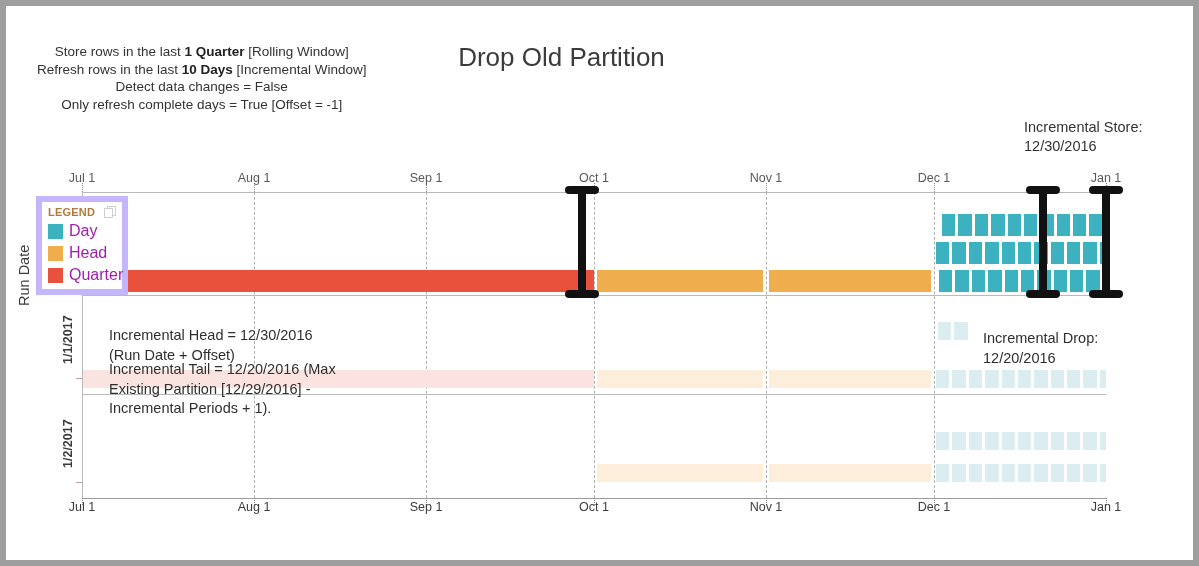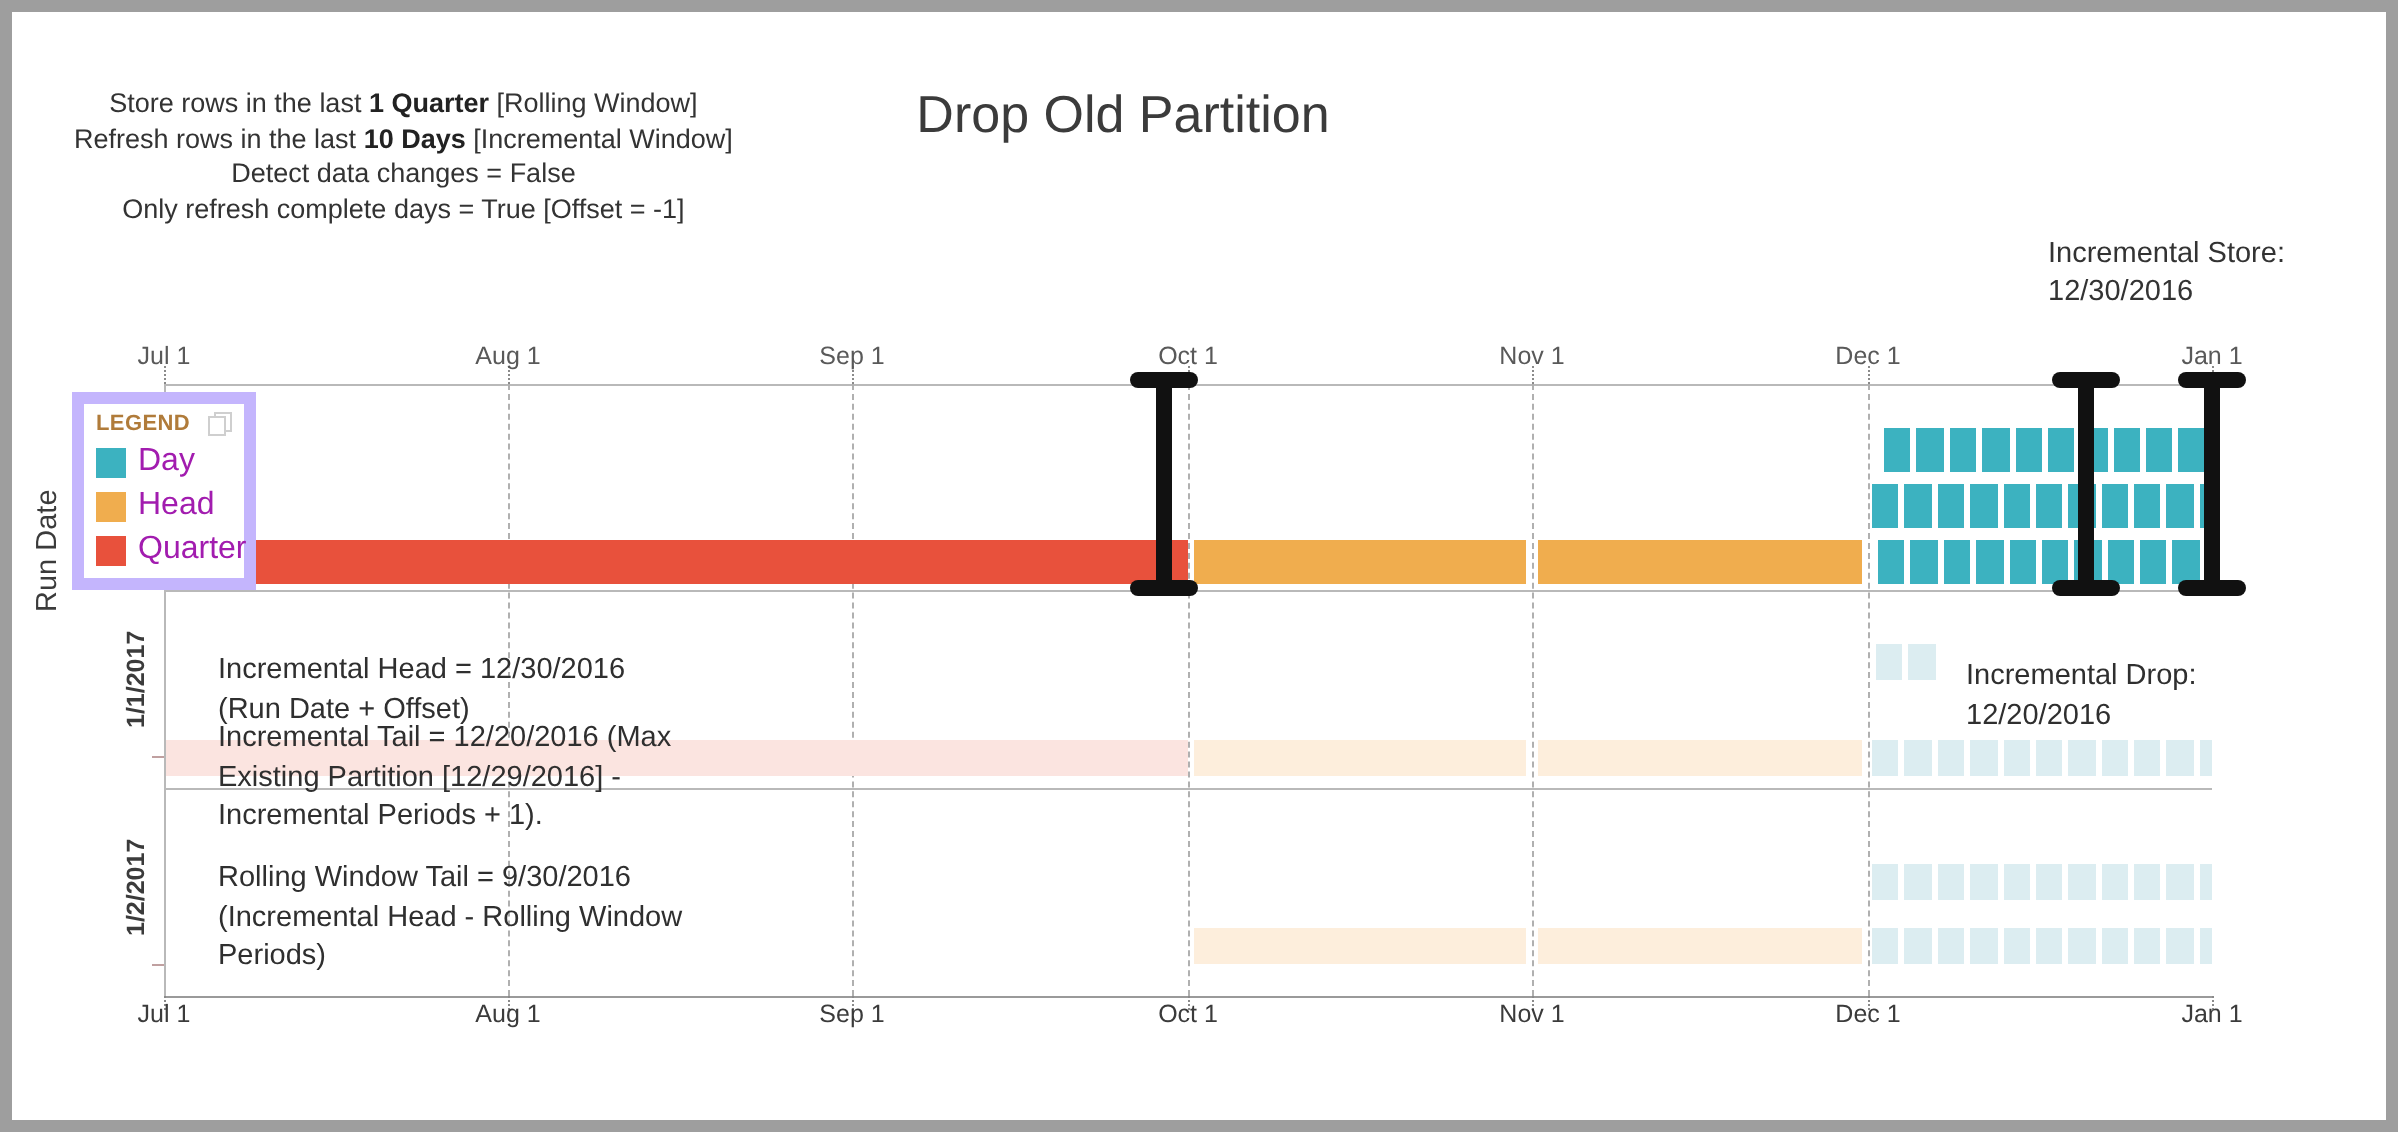--- a/index.html
+++ b/index.html
@@ -239,25 +239,20 @@
 
   <div class="anno" style="left:103px;top:320px;">
     <div>Incremental Head = 12/30/2016</div>
     <div>(Run Date + Offset)</div>
   </div>
   <div class="anno" style="left:103px;top:354px;">
     <div>Incremental Tail = 12/20/2016 (Max</div>
     <div>Existing Partition [12/29/2016] -</div>
     <div>Incremental Periods + 1).</div>
   </div>
-  <div class="anno" style="left:103px;top:424px;">
-    <div>Rolling Window Tail = 9/30/2016</div>
-    <div>(Incremental Head - Rolling Window</div>
-    <div>Periods)</div>
-  </div>
 
   <div class="anno" style="left:977px;top:323px;">
     <div>Incremental Drop:</div>
     <div>12/20/2016</div>
   </div>
 
   <div id="ylab">Run Date</div>
   <div id="yticks">
       <div class="ytick" style="top: 358px;">1/1/2017</div>
       <div class="ytick-mark" style="top: 372px;"></div>

